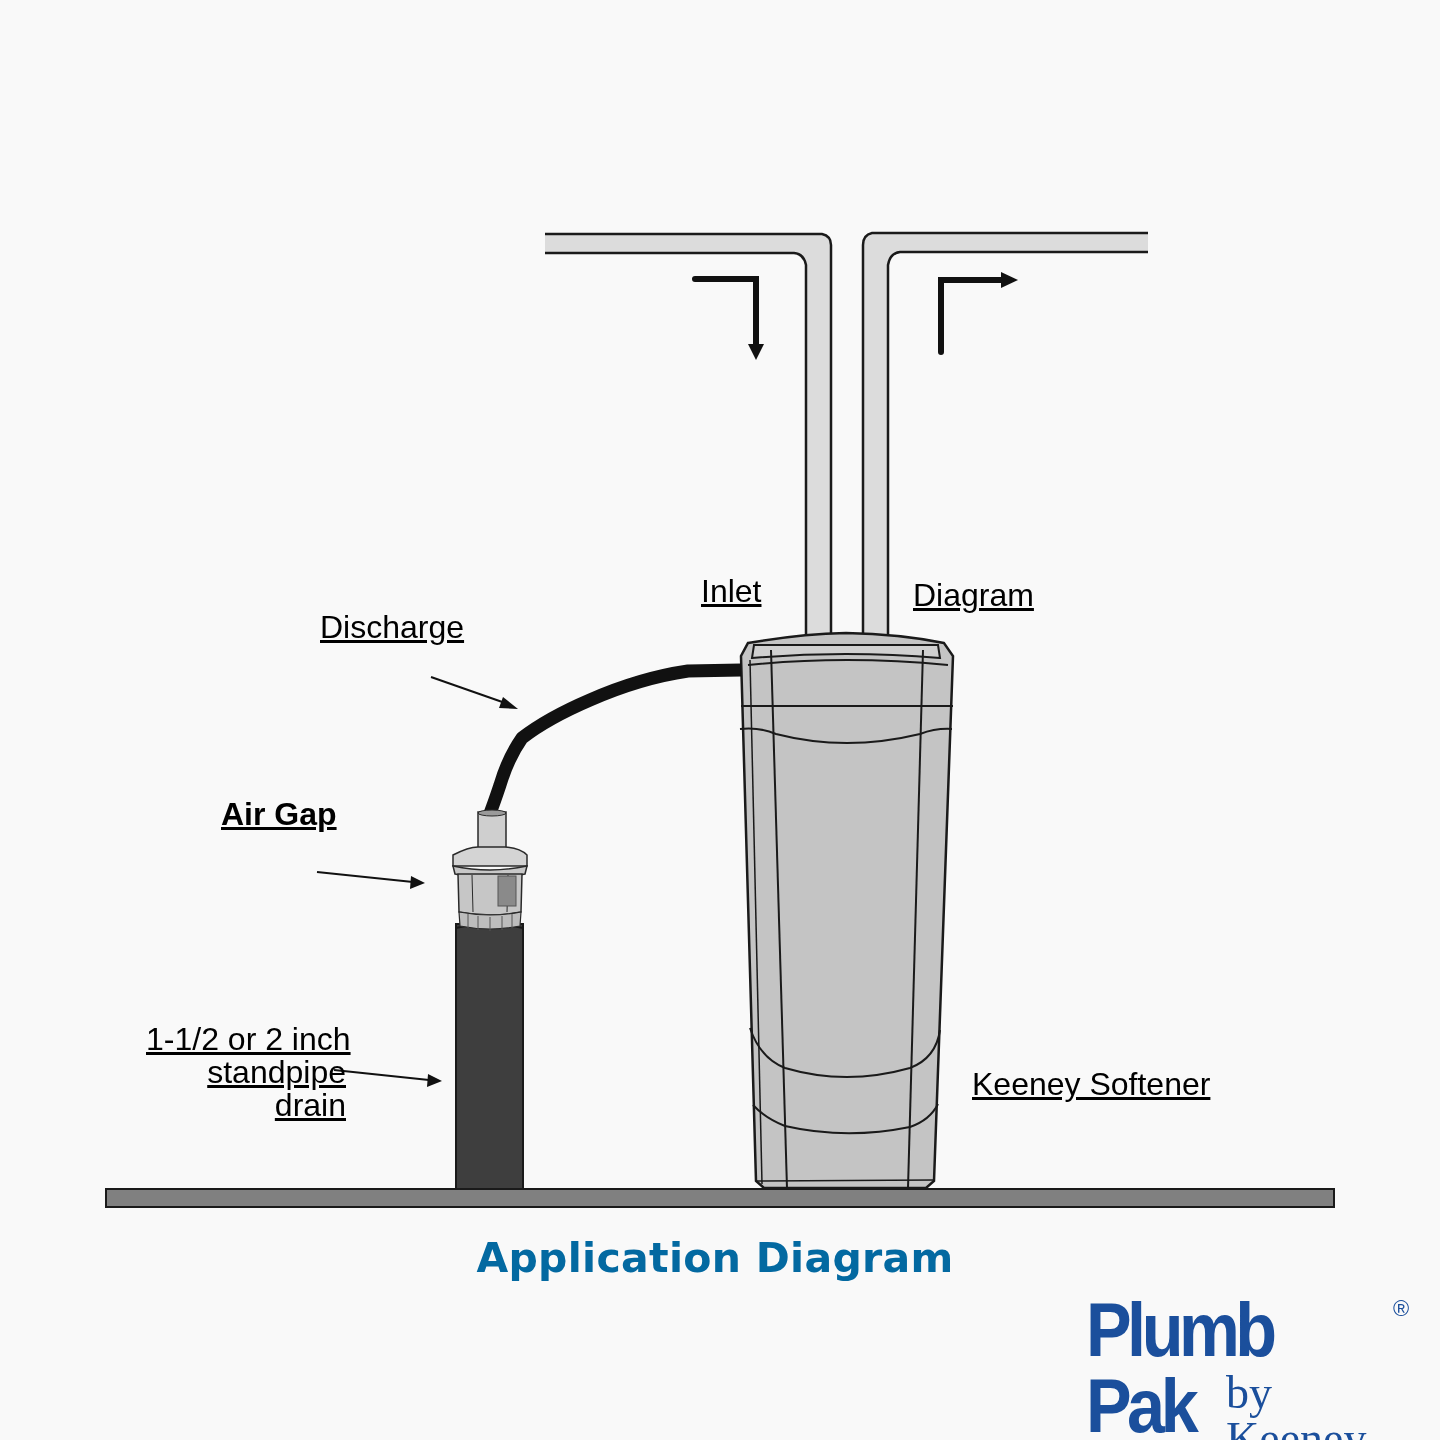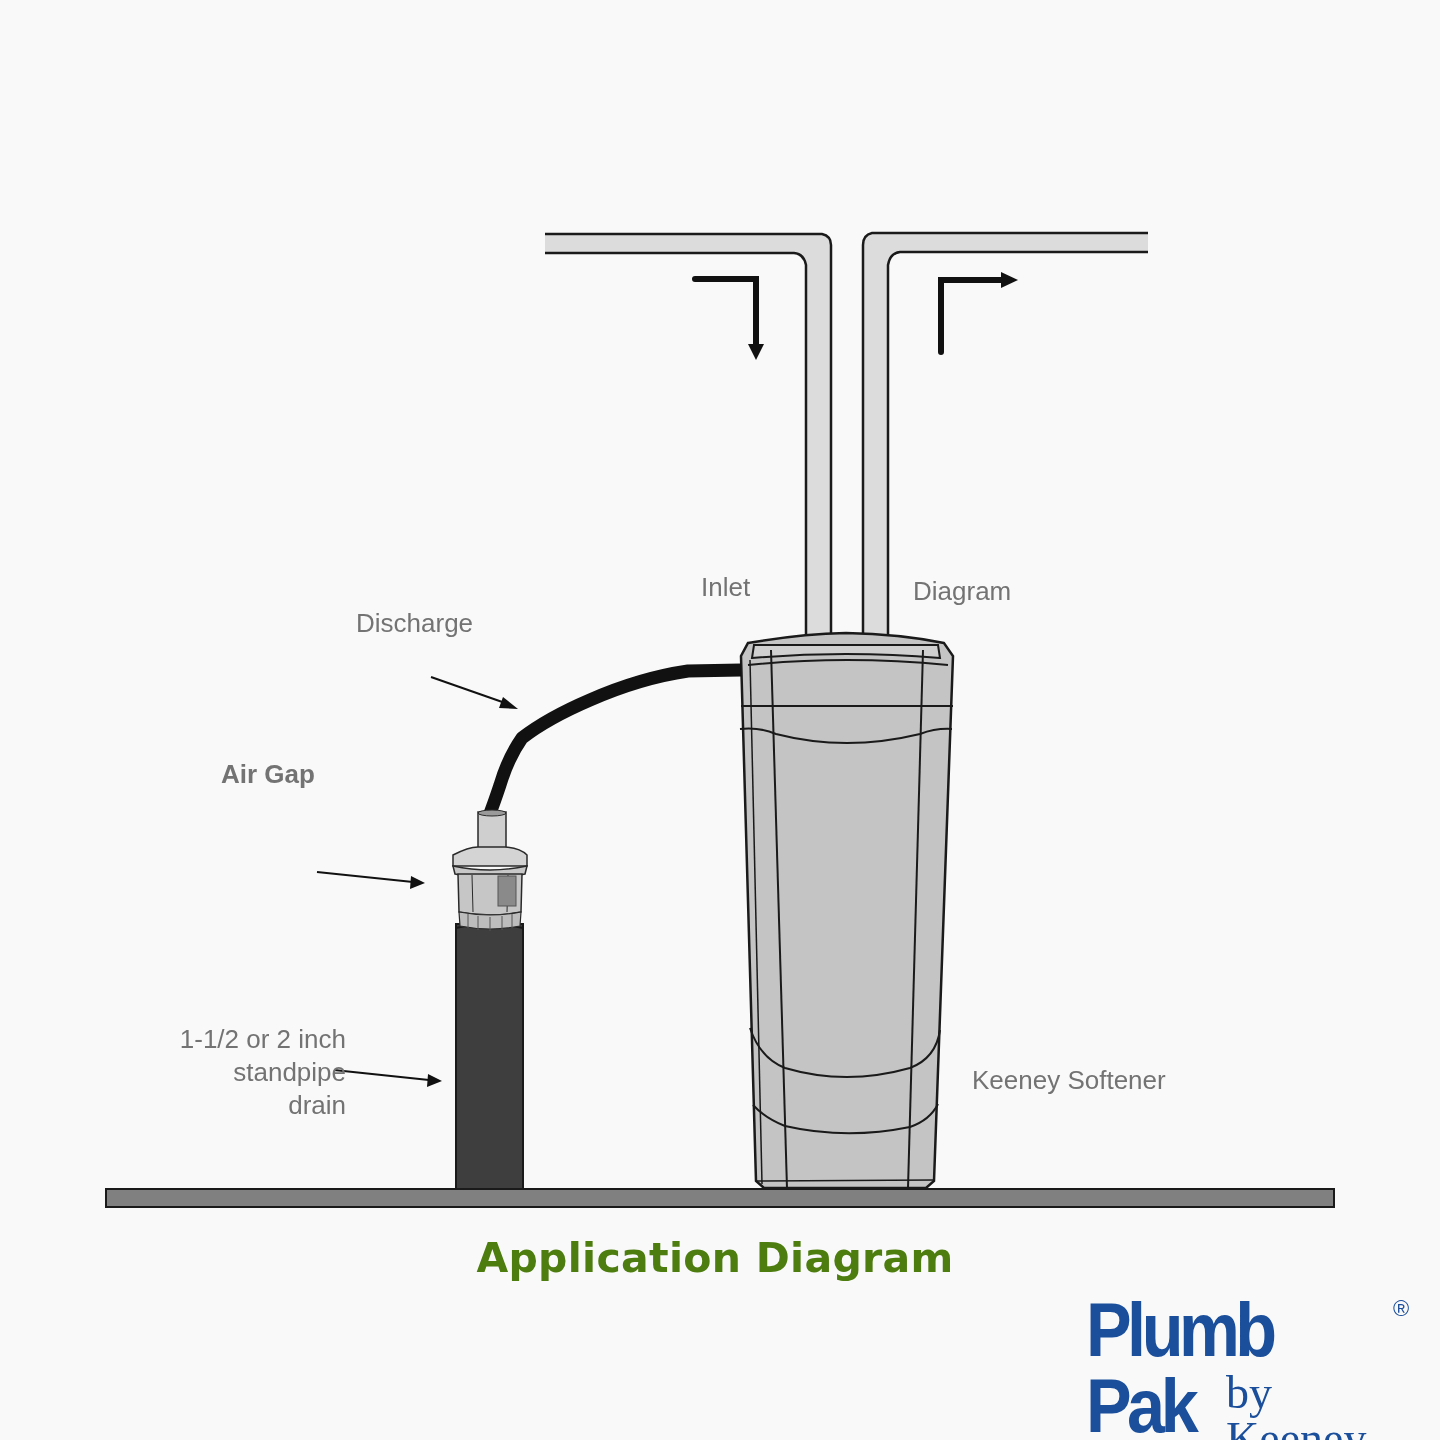--- a/index.html
+++ b/index.html
@@ -6,36 +6,37 @@
     body {
       width: 1440px; height: 1440px;
       background: #f9f9f9;
       position: relative;
       overflow: hidden;
       font-family: "Liberation Sans", "DejaVu Sans", sans-serif;
     }
     #diagram { position: absolute; left: 0; top: 0; }
     .label {
       position: absolute;
-      color: #737373;
-      font-size: 26px;
+      color: #000000;
+      font-size: 32px;
       white-space: nowrap;
       line-height: 1.25;
+      text-decoration: underline;
     }
     .label.bold { font-weight: bold; }
     .label.center { text-align: right; }
     #title {
       position: absolute;
       left: 0; width: 1430px;
       top: 1234px;
       text-align: center;
       font-family: "DejaVu Sans", sans-serif;
       font-size: 41px;
       font-weight: 600;
-      color: #4d7c0f;
+      color: #0369a1;
       letter-spacing: 0.3px;
     }
     #logo {
       position: absolute;
       left: 1086px; top: 1292px;
       width: 330px;
       color: #1b4f9c;
     }
     #logo .brand {
       font-family: "Liberation Sans", sans-serif;
@@ -145,22 +146,22 @@
     <polygon points="425,883 411,876 410,889" fill="#111"></polygon>
   </g>
   <g>
     <line x1="334" y1="1070" x2="429" y2="1080" stroke="#111" stroke-width="2"></line>
     <polygon points="442,1081 428,1074 427,1087" fill="#111"></polygon>
   </g>
 </svg>
 
 <div class="label" style="left:701px; top:571px;">Inlet</div>
 <div class="label" style="left:913px; top:575px;">Diagram</div>
-<div class="label" style="left:320px; top:607px;margin-left:36px;">Discharge</div>
-<div class="label bold" style="left:221px; top:758px;">Air Gap</div>
+<div class="label" style="left:320px; top:607px;">Discharge</div>
+<div class="label bold" style="left:221px; top:794px;">Air Gap</div>
 <div class="label center" style="left:146px; top:1023px; width:200px; line-height:33px;">
   <div>1-1/2 or 2 inch</div>
   <div>standpipe</div>
   <div>drain</div>
 </div>
 <div class="label" style="left:972px; top:1064px;">Keeney Softener</div>
 
 <div id="title">Application Diagram</div>
 
 <div id="logo">

